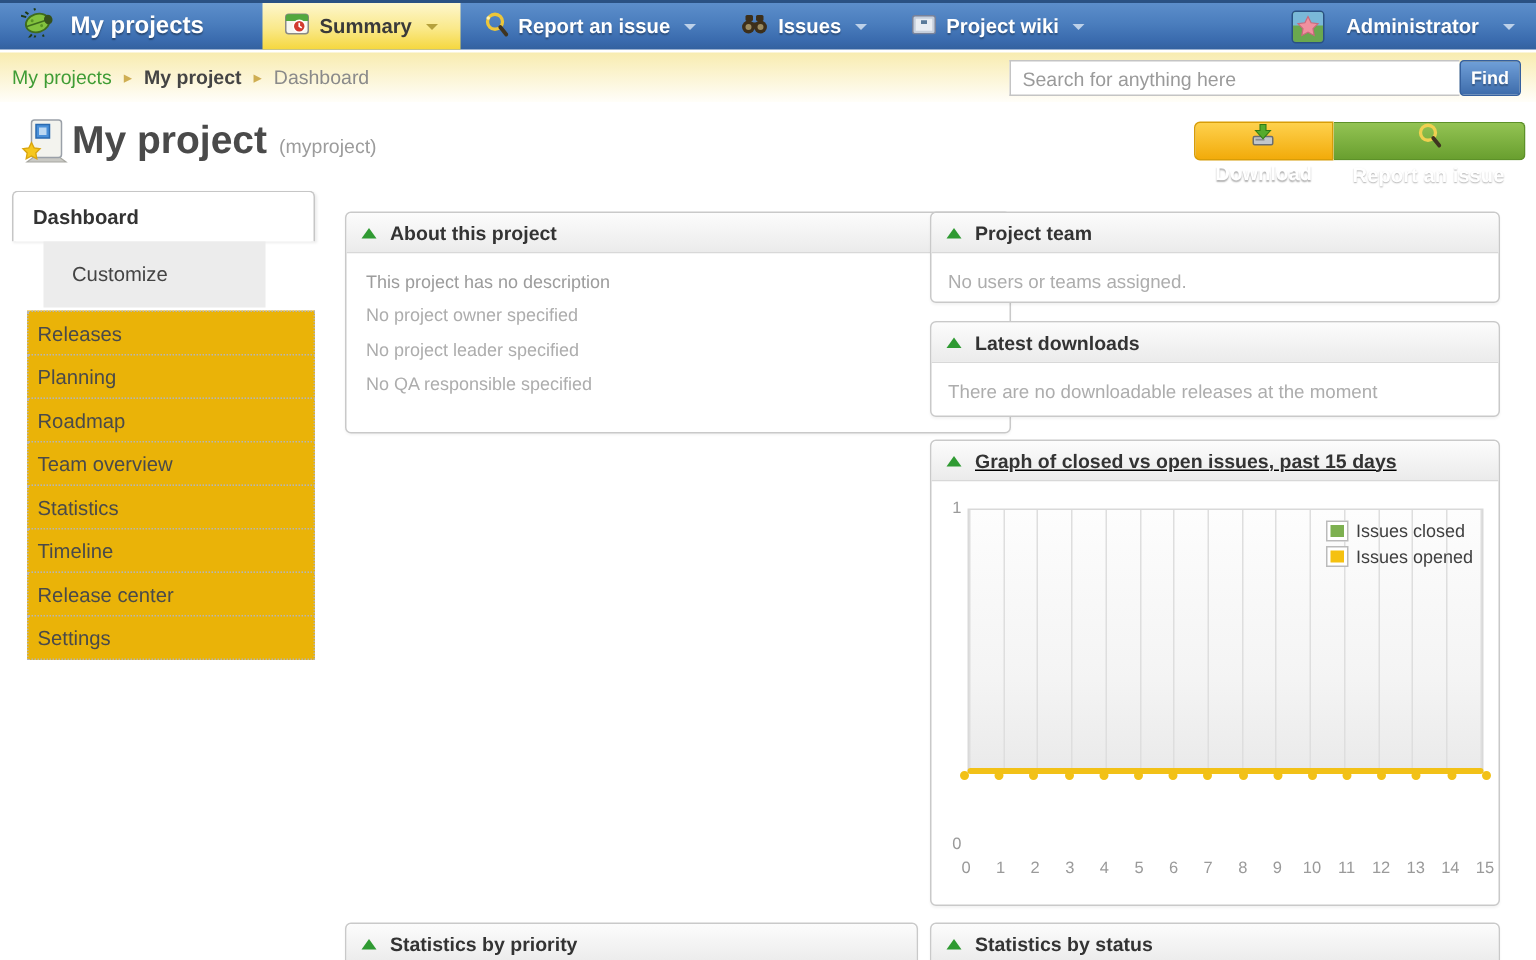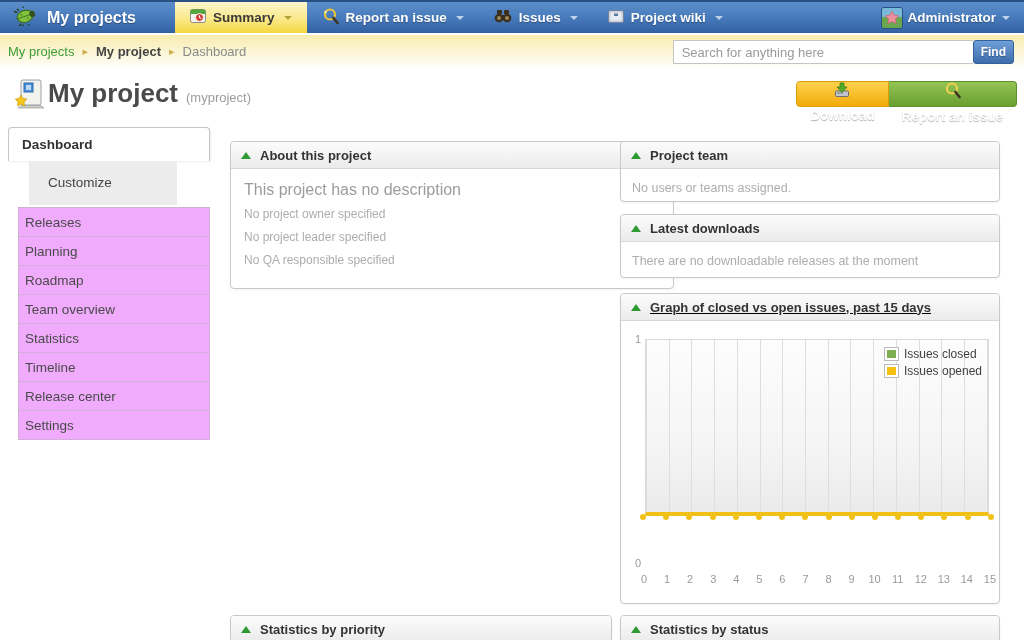--- a/index.html
+++ b/index.html
@@ -12,21 +12,21 @@
     border-top:2px solid #2a5183; display:flex; align-items:stretch; }
   .brand { display:flex; align-items:center; gap:9px; padding:0 14px; width:175px; cursor:pointer; }
   .brand-label { color:#fff; font-weight:bold; font-size:16px; text-shadow:0 1px 1px rgba(0,0,0,.35); }
   .nav-tab { display:flex; align-items:center; gap:7px; padding:0 15px; color:#fff; font-weight:bold;
     font-size:13.5px; text-shadow:0 1px 1px rgba(0,0,0,.3); cursor:pointer; }
   .nav-tab.active { background:linear-gradient(180deg,#fdf6cd 0%,#fae98a 55%,#f5d73e 100%);
     color:#3a3a3a; text-shadow:none;justify-content:flex-end; }
   .caret { width:0; height:0; border-left:4px solid transparent; border-right:4px solid transparent;
     border-top:4px solid #bdd1e9; margin-left:2px; }
   .nav-tab.active .caret { border-top-color:#b5a13c; }
-  .user-menu { margin-left:auto; display:flex; align-items:center; gap:4px; padding:4px 14px;
+  .user-menu { margin-left:auto; display:flex; align-items:center; gap:14px; padding:4px 14px;
     color:#fff; font-weight:bold; font-size:13.5px; text-shadow:0 1px 1px rgba(0,0,0,.3); cursor:pointer; }
   .avatar { width:22px; height:22px; border-radius:3px; border:1px solid #2a5183; overflow:hidden; }
 
   
   .crumbbar { position:absolute; top:35px; left:0; width:1024px; height:33px;
     background:linear-gradient(180deg,#f8ecb0 0%,#fbf3cd 40%,#fefbef 85%,#fffef9 100%); }
   .crumbs { position:absolute; left:8px; top:0; height:33px; display:flex; align-items:center; font-size:13px; }
   .crumb-link { color:#3f9c35; cursor:pointer; }
   .crumb-bold { color:#444; font-weight:bold; }
   .crumb-plain { color:#8a8a8a; }
@@ -53,39 +53,39 @@
     border-left:none; border-radius:0 4px 4px 0; }
 
   
   .dash-tab { position:absolute; left:8px; top:127px; width:202px; height:34px; background:#fff;
     border:1px solid #c6c6c6; border-bottom:none; border-radius:4px 4px 0 0; line-height:33px;
     padding-left:13px; font-weight:bold; font-size:13.5px; color:#333; cursor:pointer;
     box-shadow:1px 1px 2px rgba(0,0,0,.08); }
   .customize { position:absolute; left:29px; top:161px; width:148px; height:44px; background:#ececec;
     line-height:44px; padding-left:19px; font-size:13.5px; color:#444; cursor:pointer; }
   .side-items { position:absolute; left:18px; top:207px; width:192px; }
-  .side-item { height:30px; line-height:29px; padding-left:6px; background:#f0abfc;
+  .side-item { height:30px; line-height:29px; padding-left:6px; background:#eab308;
     border:1px dotted #b5b5b5; margin-top:-1px; font-size:13.5px; color:#4a4a4a; cursor:pointer; }
   .side-item:first-child { margin-top:0; }
 
   
   .panel { position:absolute; border:1px solid #c9c9c9; border-radius:4px; background:#fff;
     box-shadow:0 1px 2px rgba(0,0,0,.05); }
   .panel-h { height:27px; display:flex; align-items:center; gap:9px; padding:0 10px;
     background:linear-gradient(180deg,#fcfcfc,#ebebeb); border-bottom:1px solid #d8d8d8;
     border-radius:4px 4px 0 0; font-weight:bold; font-size:13px; color:#333; cursor:pointer; }
   .tri { width:0; height:0; border-left:5px solid transparent; border-right:5px solid transparent;
     border-bottom:7px solid #2f9a32; }
   .p-about   { left:230px; top:141px; width:444px; height:148px; }
   .p-team    { left:620px; top:141px; width:380px; height:61px;  }
   .p-dl      { left:620px; top:214px; width:380px; height:64px;  }
   .p-graph   { left:620px; top:293px; width:380px; height:311px;text-decoration:underline; }
   .p-statpri { left:230px; top:615px; width:382px; height:60px;  }
   .p-statsta { left:620px; top:615px; width:380px; height:60px;  }
-  .about-desc { font-size:16px; color:#9c9c9c; padding:12px 13px 3px; }
+  .about-desc { font-size:12px; color:#9c9c9c; padding:12px 13px 3px; }
   .about-line { font-size:12px; color:#adadad; padding:4.5px 13px; }
   .empty-msg { font-size:12.5px; color:#adadad; padding:12px 11px; }
 
   
   .chart { position:relative; width:100%; height:284px; }
   .ylab { position:absolute; width:16px; text-align:right; font-size:11px; color:#9a9a9a; }
   .ylab-top { left:4px; top:12px; }
   .ylab-bot { left:4px; top:236px; }
   .plot { position:absolute; left:24px; top:18px; width:344px; height:176px;
     border:1px solid #d9d9d9; background:linear-gradient(180deg,#fdfdfd 0%,#f4f4f4 65%,#eaeaea 100%);padding-left:24px; }

